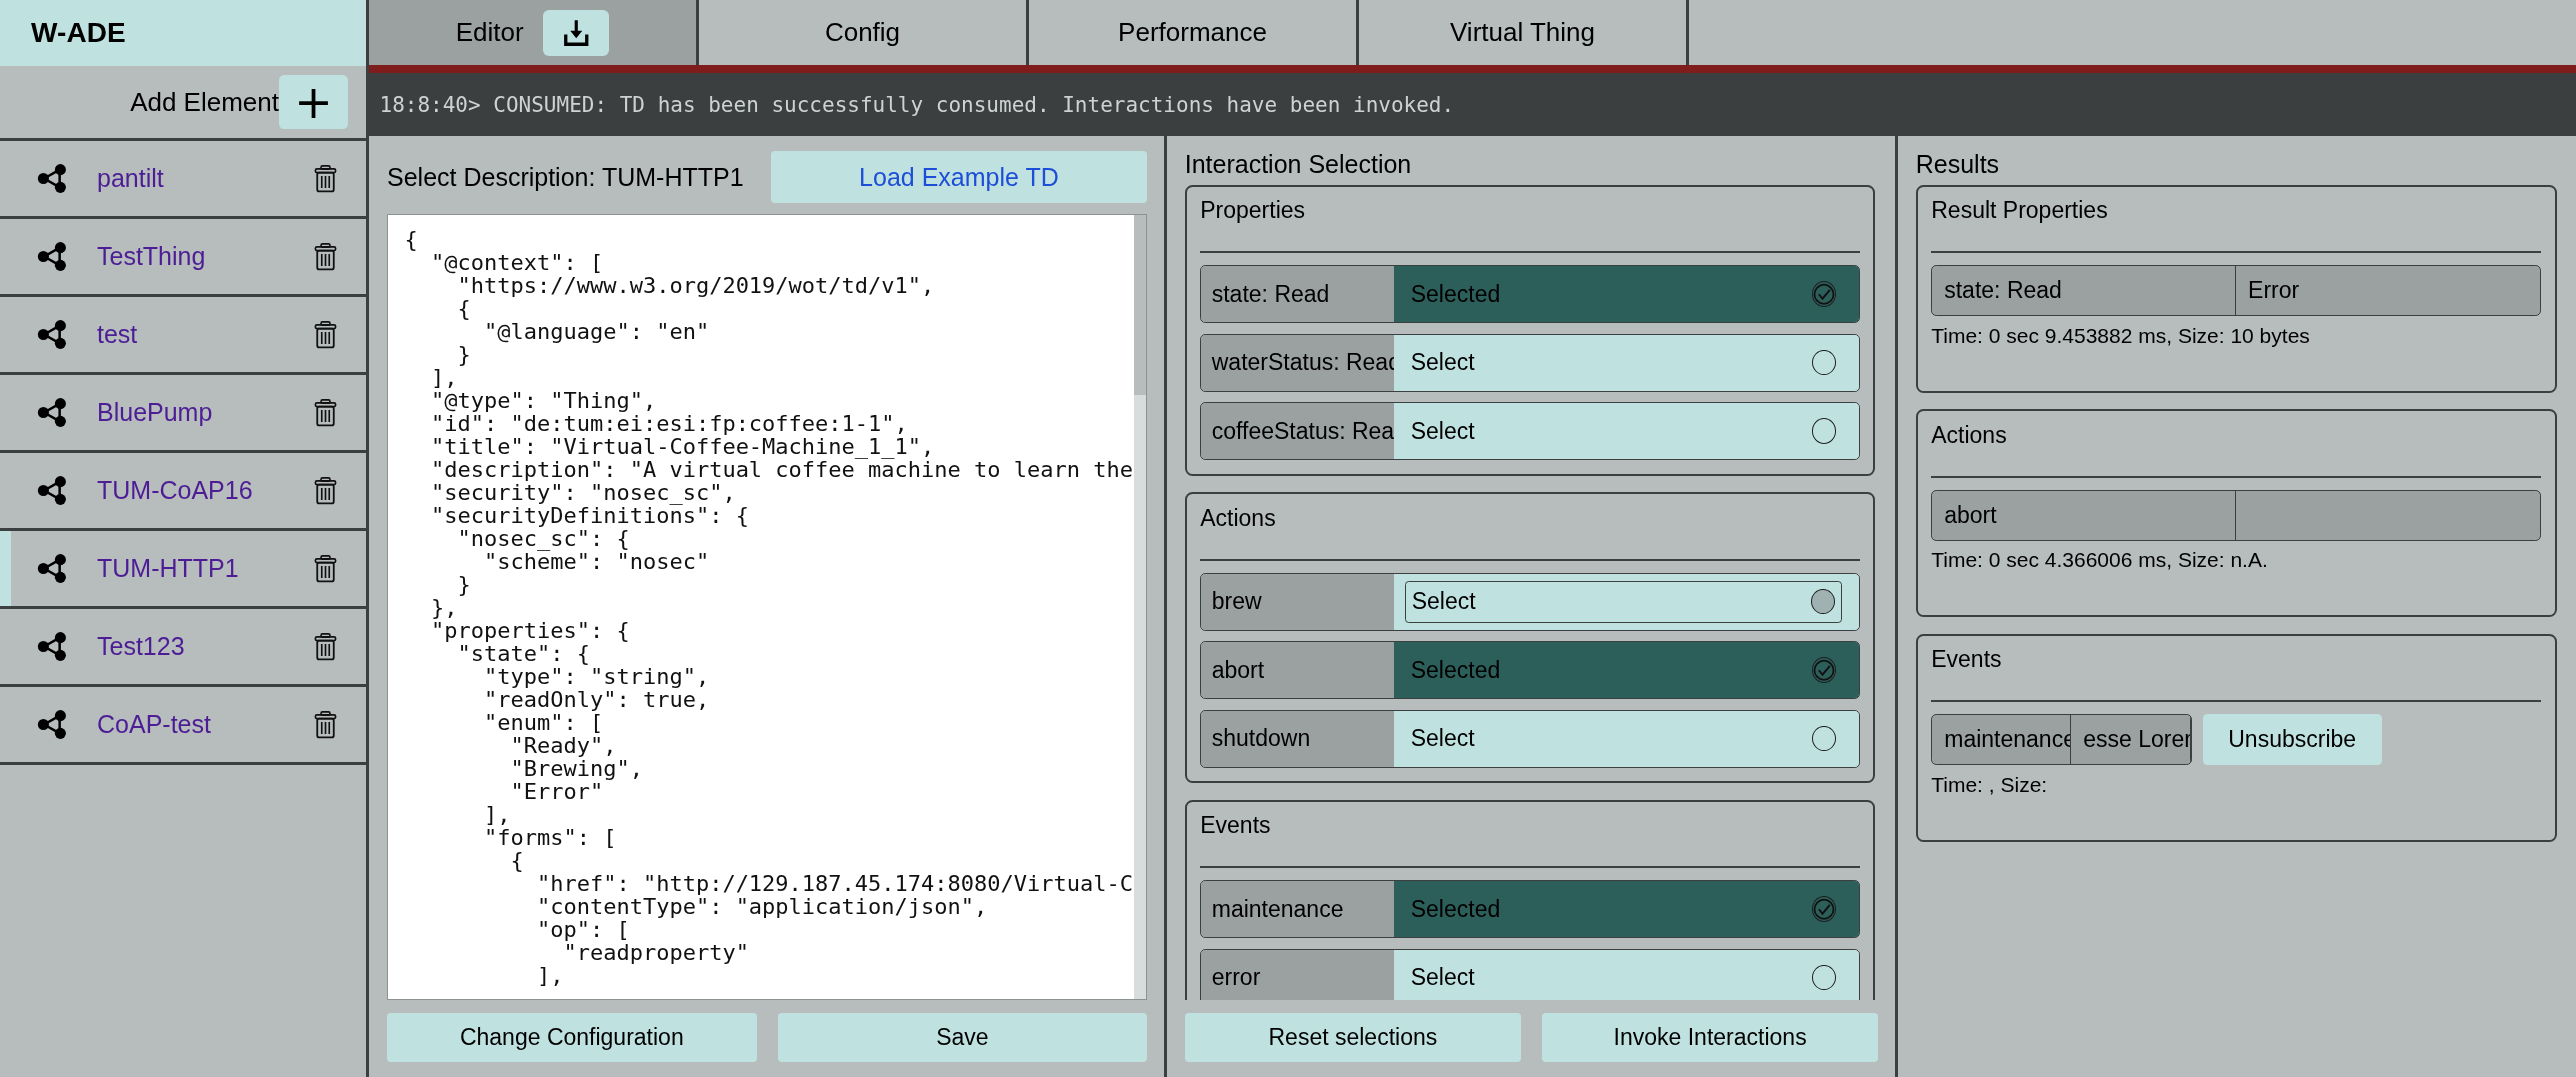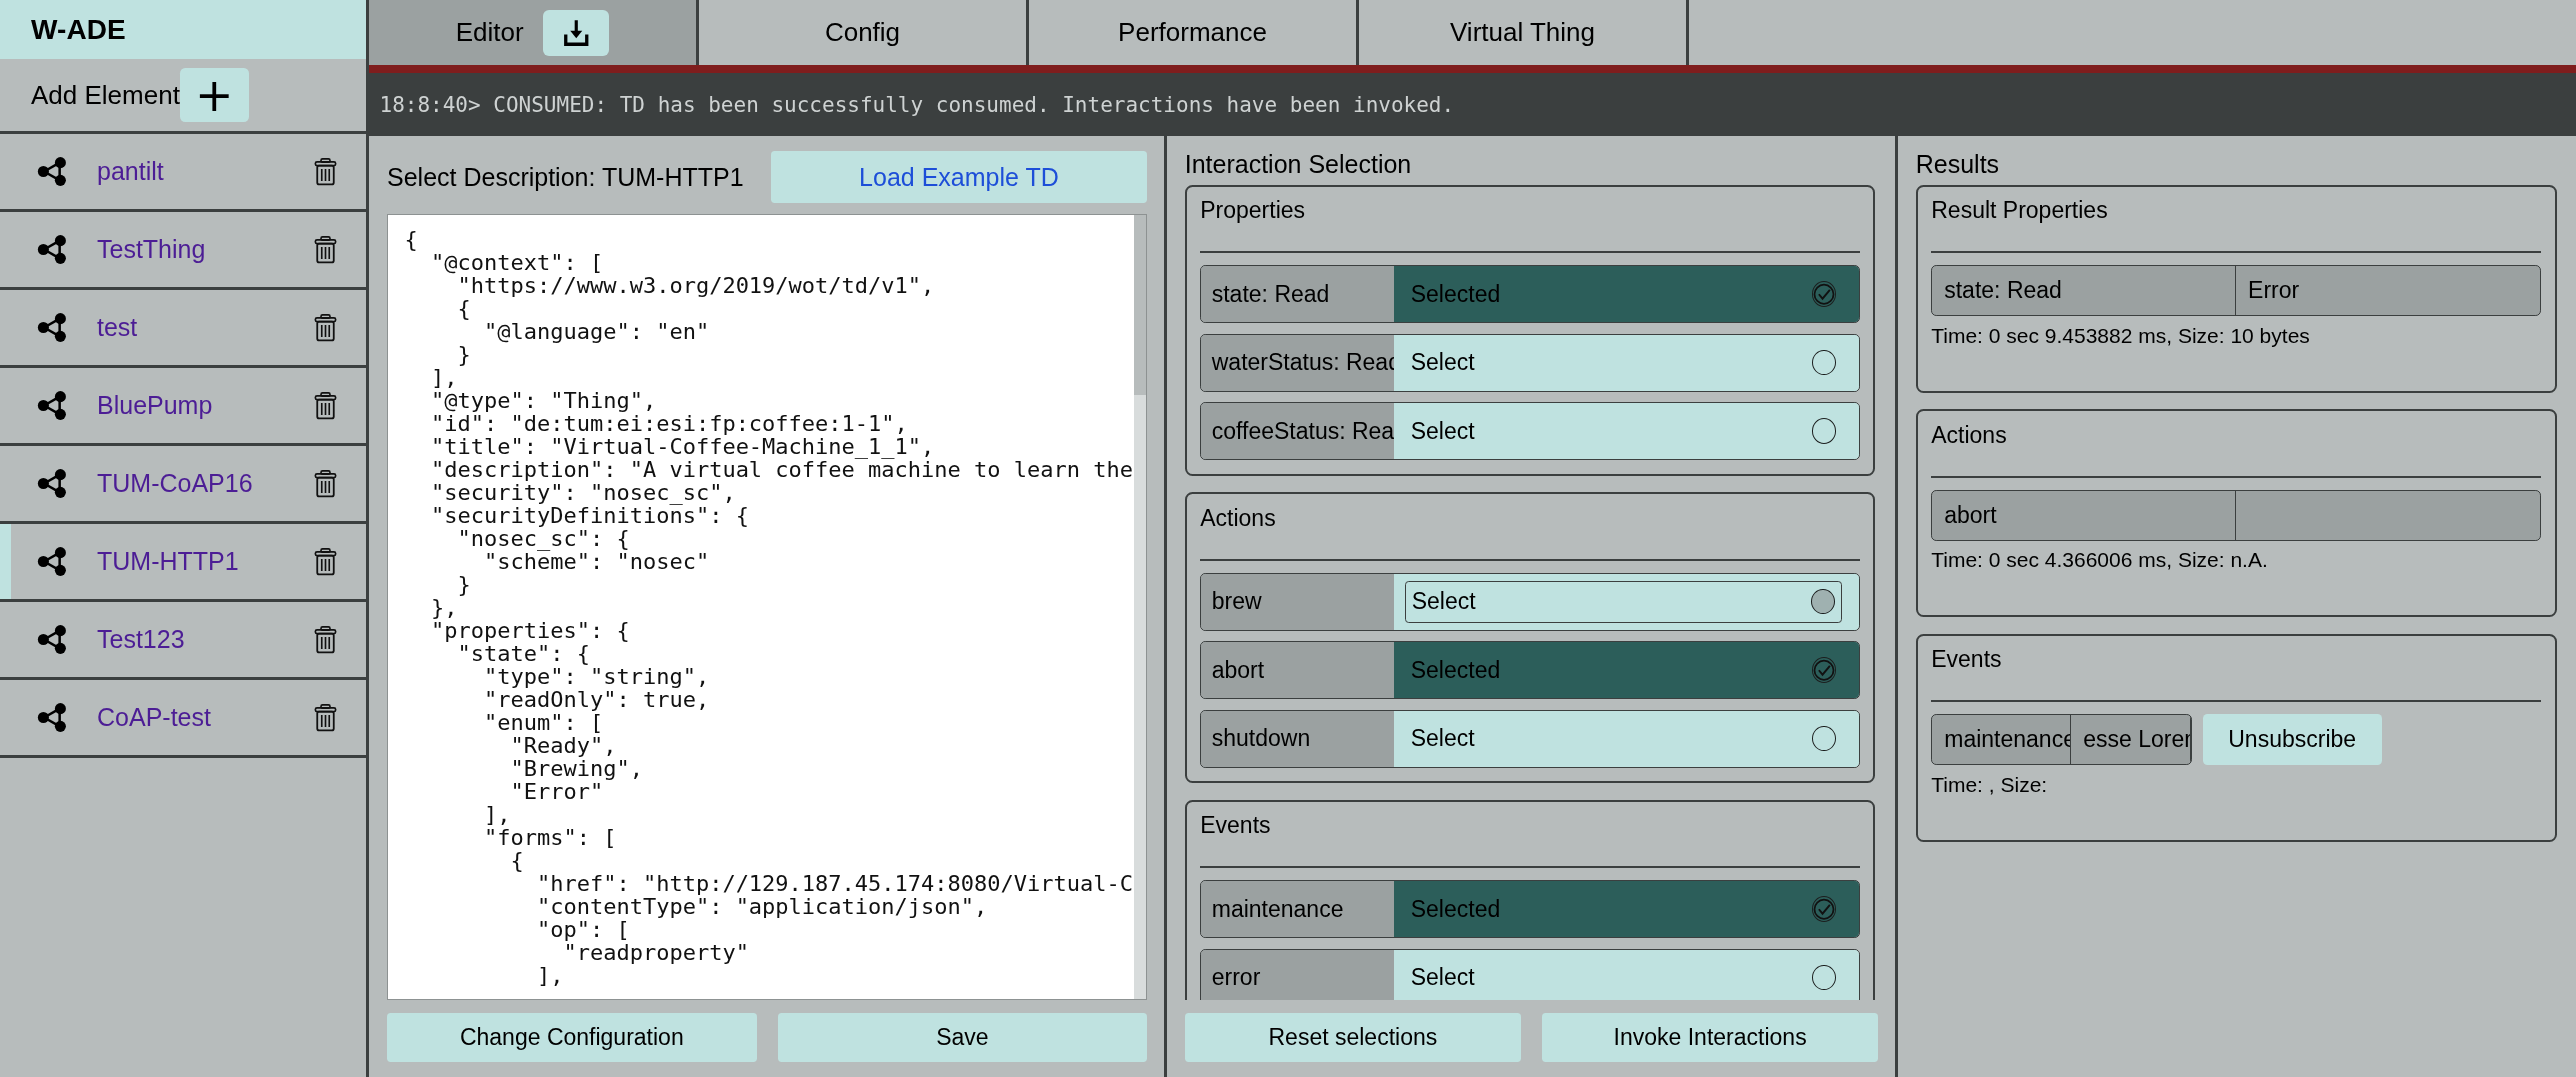--- a/index.html
+++ b/index.html
@@ -13,30 +13,30 @@
 
   
   #sidebar {
     width: 369px; height: 1077px;
     background: #b7bcbc;
     border-right: 3.7px solid #3b3f3f;
     display: flex; flex-direction: column;
     flex: 0 0 369px;
   }
   #brand {
-    height: 59px;
+    height: 66px;
     background: #bfe2e0;
     display: flex; align-items: center;
     padding-left: 31px;
     font-size: 28px; font-weight: bold; color: #000;
     letter-spacing: 0.1px;
   }
   #add-element-row {
     height: 75px;
-    display: flex; align-items: center; justify-content: flex-start;
+    display: flex; align-items: center; justify-content: flex-end;
     padding: 0 18px 0 31px;
     border-bottom: 3px solid #3b3f3f;
     background: #b7bcbc;
   }
   #add-element-row .label { font-size: 26px; color: #000; }
   .plus-btn {
     width: 69px; height: 54px;
     background: #bfe2e0; border: none; border-radius: 5.2px;
     display: flex; align-items: center; justify-content: center;
     cursor: pointer;

